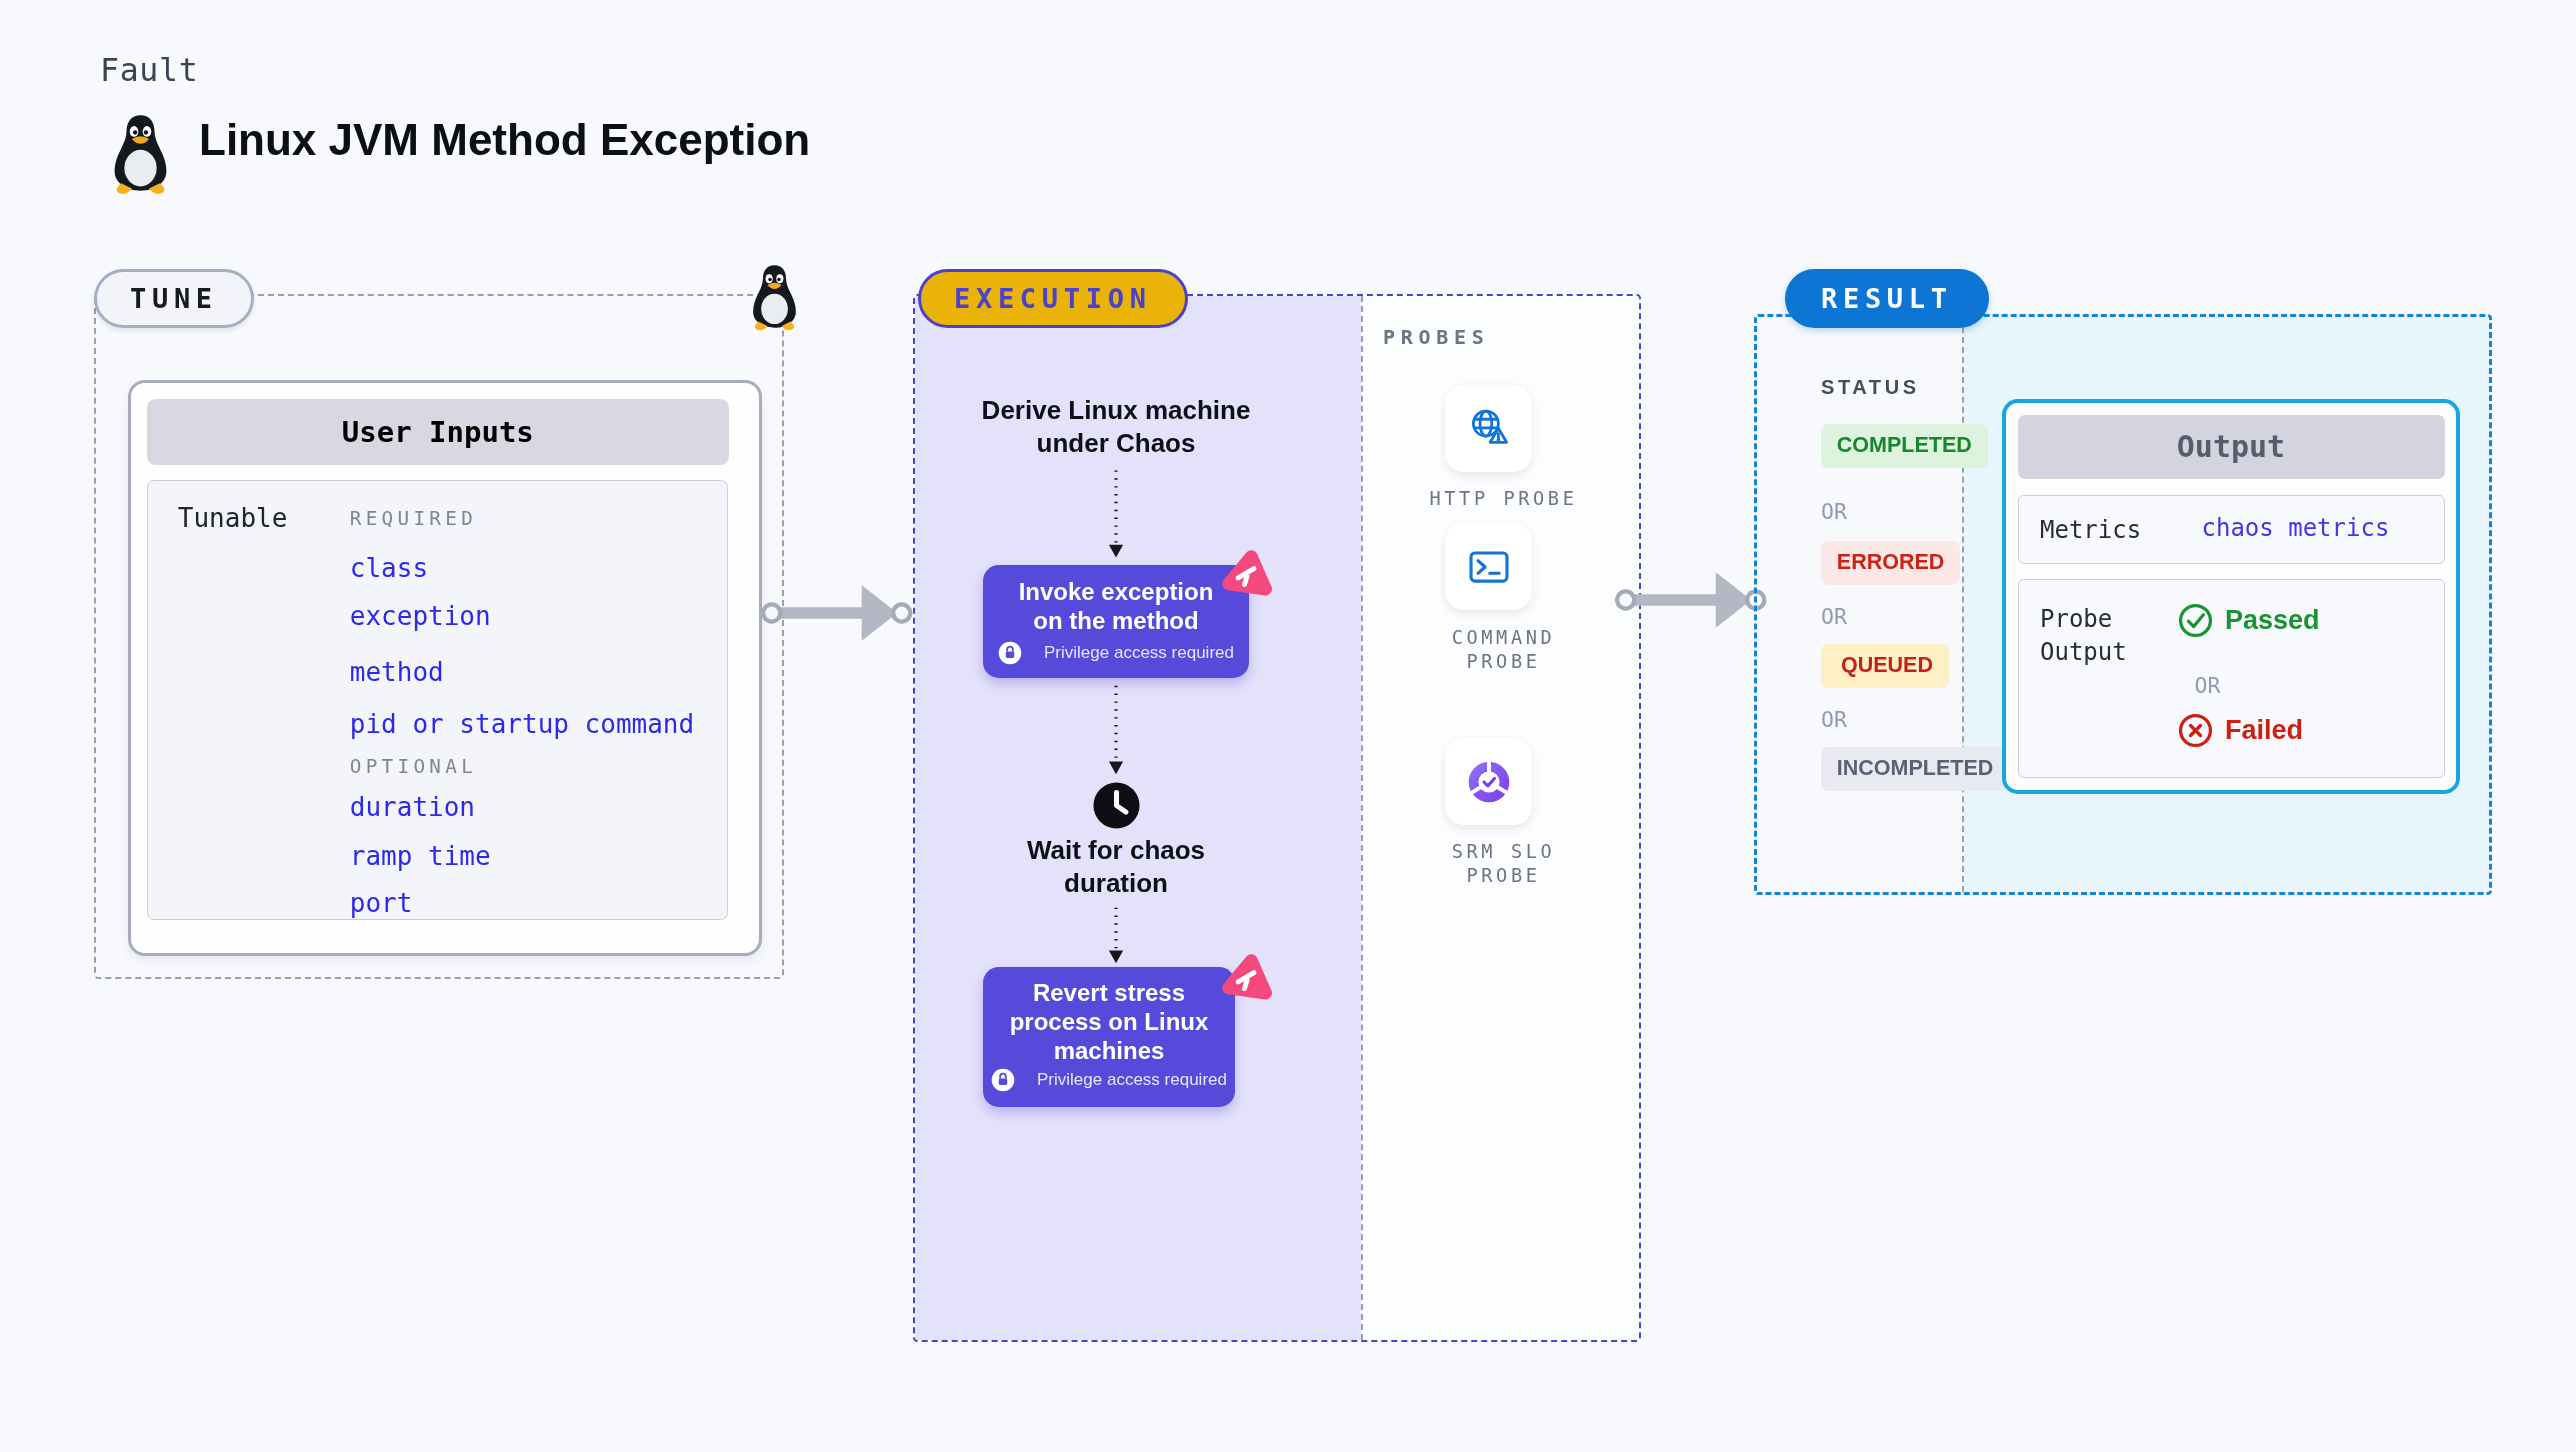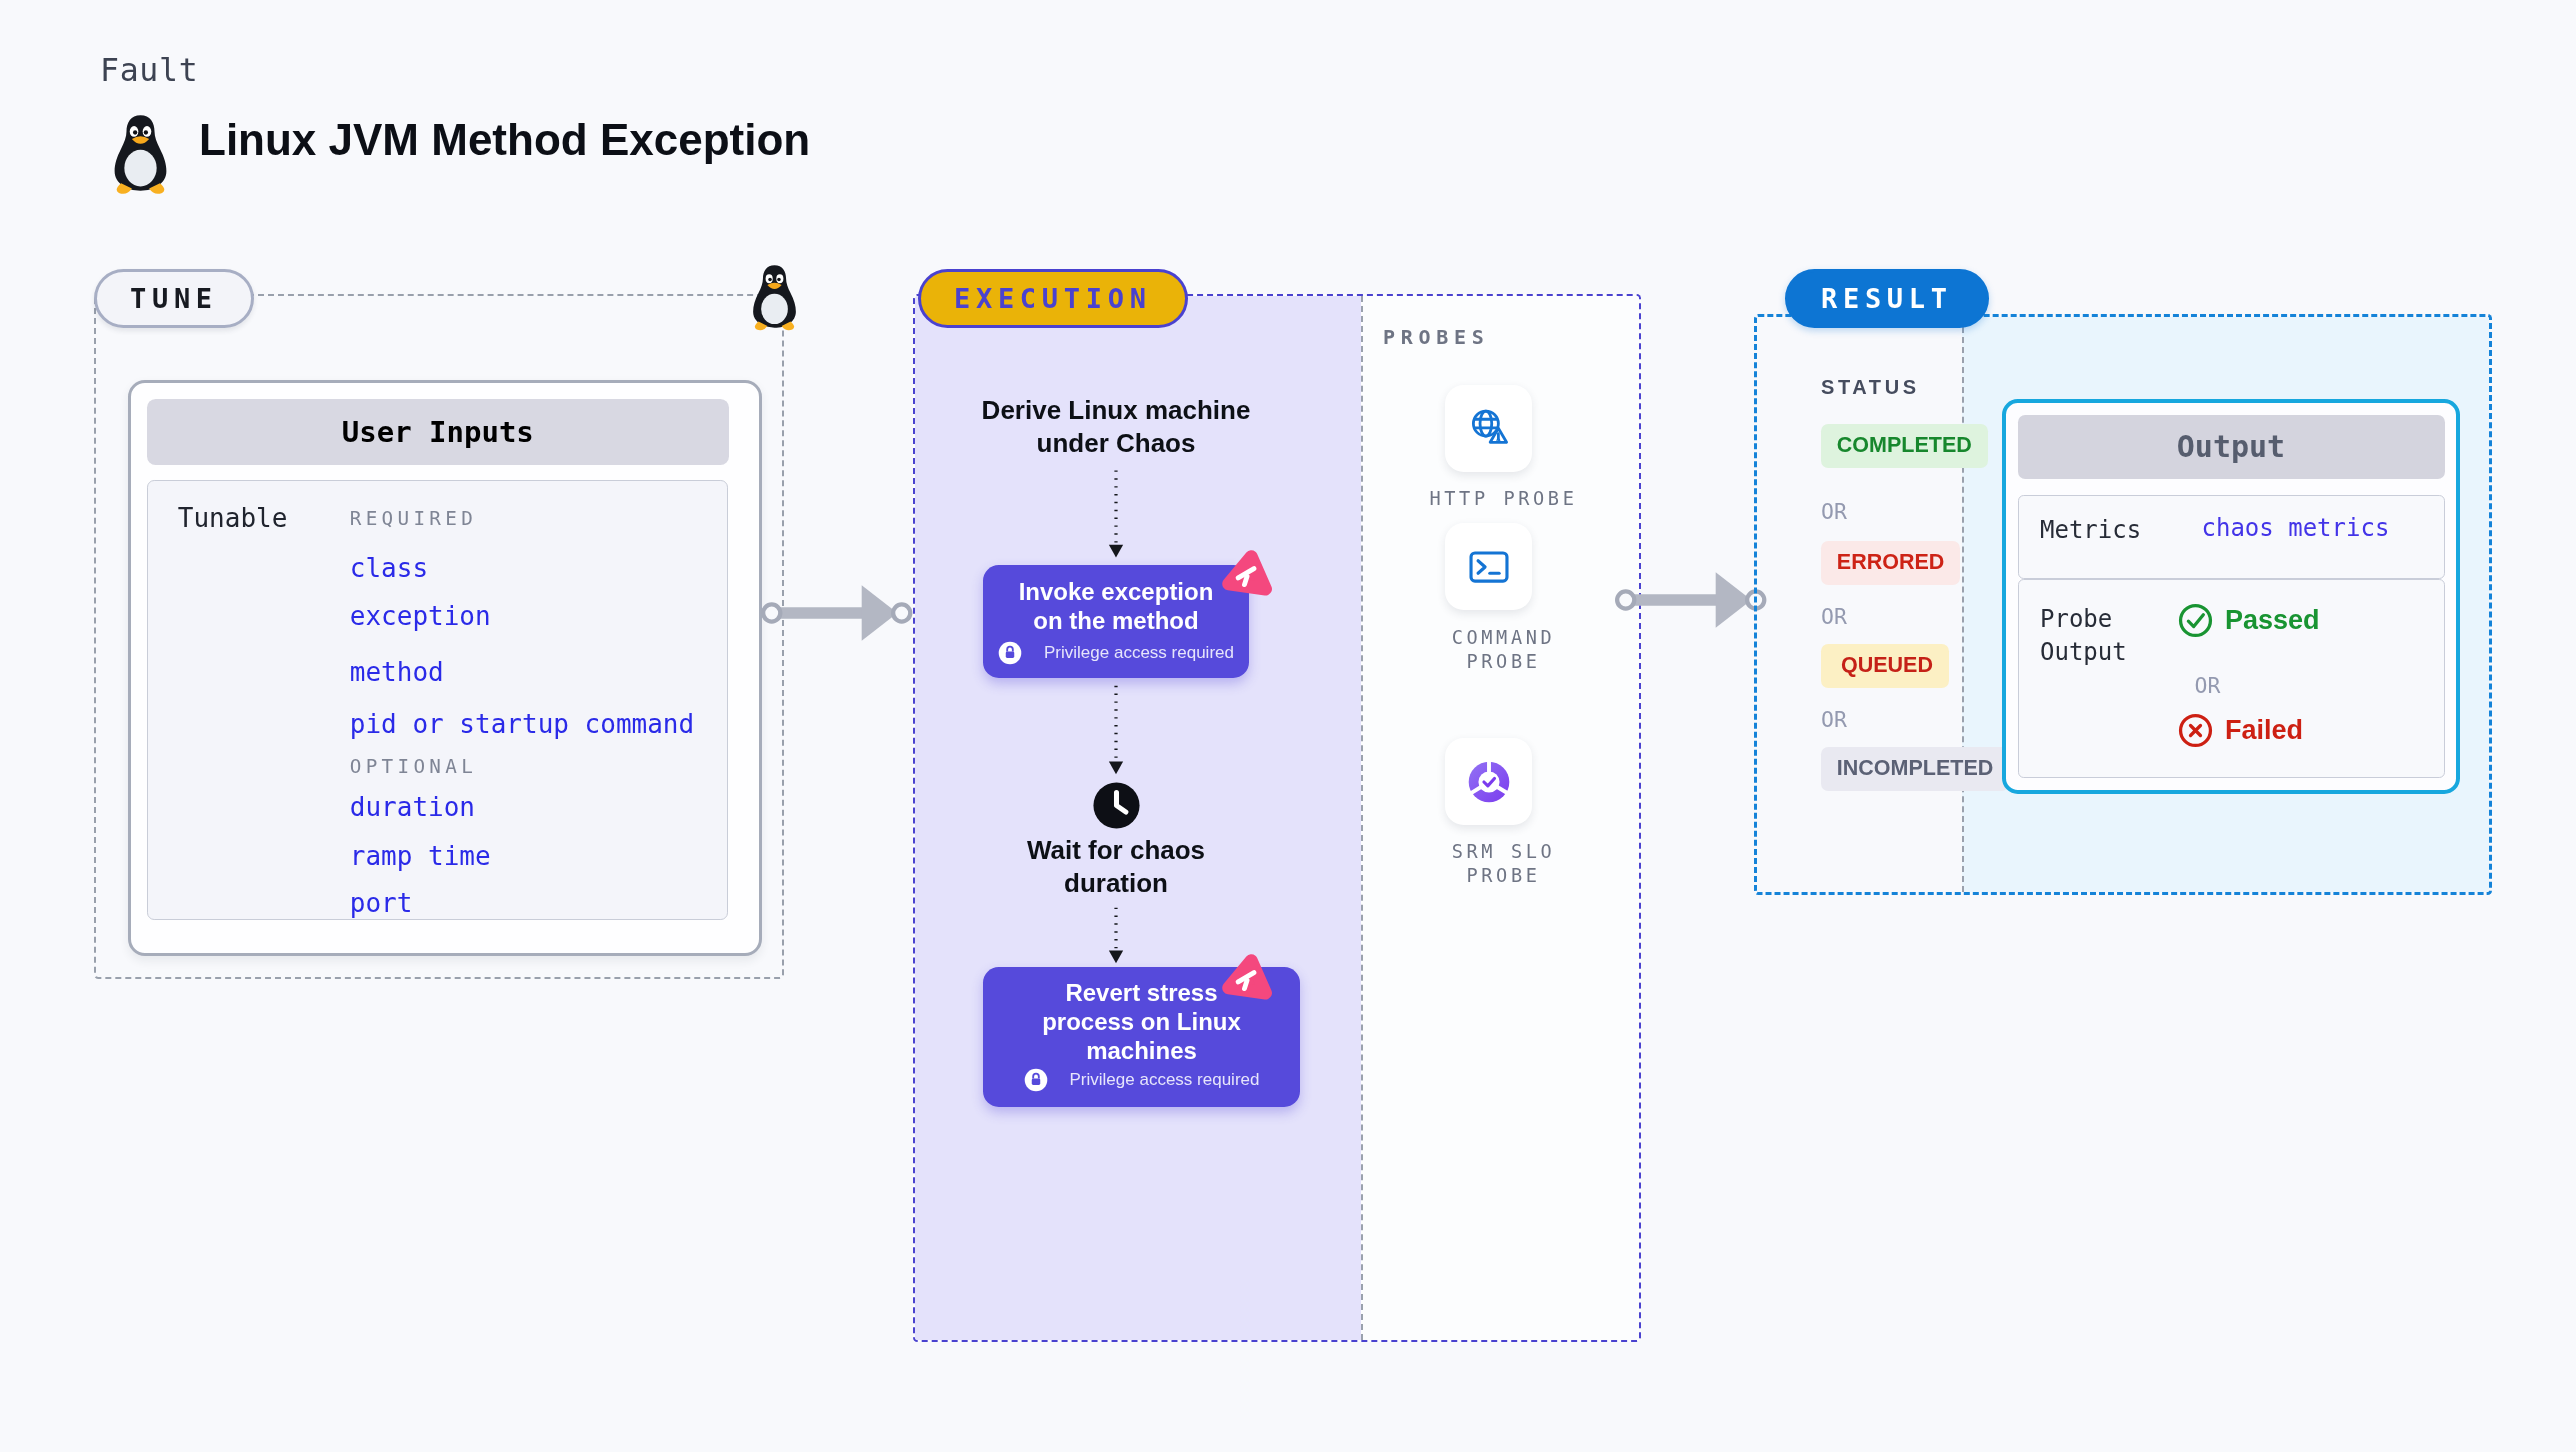--- a/index.html
+++ b/index.html
@@ -189,21 +189,21 @@
       <div>duration</div>
     </div>
 
     <div class="abs" style="left:191px;top:610px;">
       <svg width="20" height="59" viewBox="0 0 28 82">
           <line x1="14" y1="2" x2="14" y2="62" stroke="#15171c" stroke-width="4.5" stroke-dasharray="2 9"></line>
           <polygon points="4,62 24,62 14,80" fill="#15171c"></polygon>
         </svg>
     </div>
 
-    <div class="abs chaos-box" style="left:68px;top:671px;width:317px;height:140px;padding-top:10.7px;">
+    <div class="abs chaos-box" style="left:68px;top:671px;width:252px;height:140px;padding-top:10.7px;">
       <div class="line">Revert stress</div>
       <div class="line">process on Linux</div>
       <div class="line">machines</div>
       <div class="lock-row" style="margin-top:3.6px;">
         <span style="display:inline-flex;">
           <svg width="24" height="24" viewBox="0 0 34 34">
               <circle cx="17" cy="17" r="16" fill="#fff"></circle>
               <rect x="11" y="15" width="12" height="9" rx="2" fill="#564adb"></rect>
               <path d="M13 15v-3a4 4 0 0 1 8 0v3" stroke="#564adb" stroke-width="2.6" fill="none"></path>
             </svg>
@@ -298,21 +298,21 @@
     <div class="abs or-label" style="left:64px;top:182px;">OR</div>
     <span class="abs status-badge" style="left: 64px; top: 224px; background: rgb(251, 233, 232); color: rgb(205, 35, 22);">ERRORED</span>
     <div class="abs or-label" style="left:64px;top:287px;">OR</div>
     <span class="abs status-badge" style="left: 64px; top: 327px; background: rgb(252, 240, 196); color: rgb(197, 33, 23); padding-left: 20px;">QUEUED</span>
     <div class="abs or-label" style="left:64px;top:390px;">OR</div>
     <span class="abs status-badge" style="left: 64px; top: 430px; background: rgb(233, 233, 241); color: rgb(91, 97, 117);">INCOMPLETED</span>
 
     <div class="abs output-card">
       <div class="abs output-header mono">Output</div>
 
-      <div class="abs output-row" style="top:92px;height:84px;">
+      <div class="abs output-row" style="top:92px;height:69px;">
         <div class="abs output-label" style="left:21.5px;top:18px;">Metrics</div>
         <div class="abs output-link" style="left:183px;top:18px;">chaos metrics</div>
       </div>
 
       <div class="abs output-row" style="top:176px;height:199px;">
         <div class="abs output-label" style="left:21.5px;top:23px;">
           <div>Probe</div>
           <div>Output</div>
         </div>
         <div class="abs verdict verdict-pass" style="left:158px;top:21.5px;">

